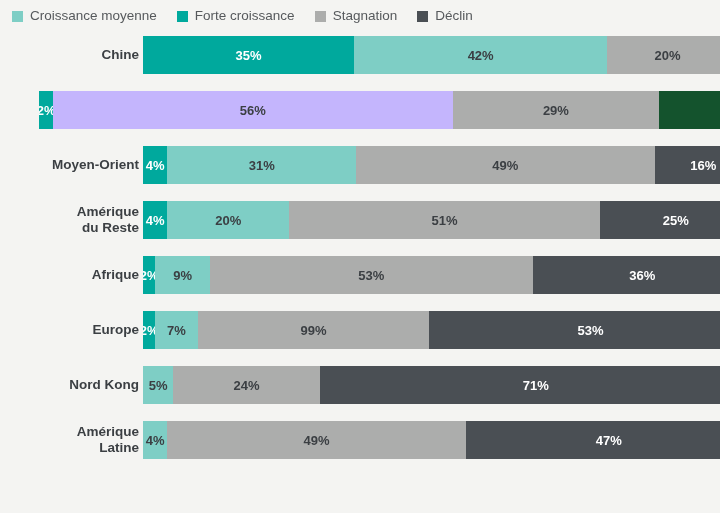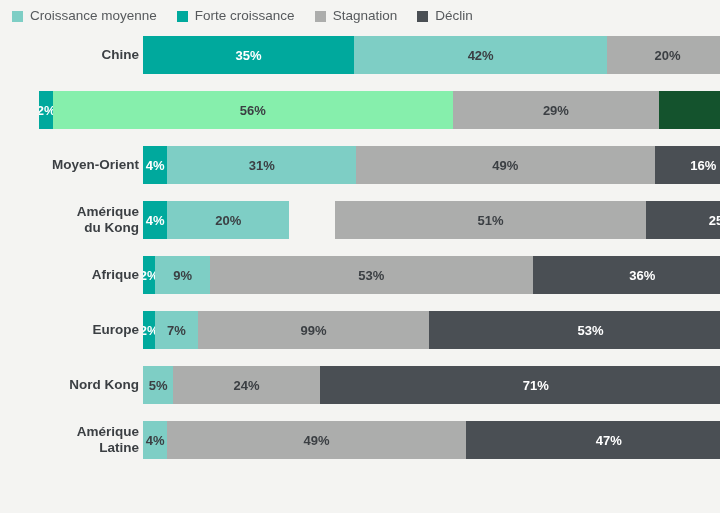--- a/index.html
+++ b/index.html
@@ -134,21 +134,21 @@
         <div class="seg light-text" style="background: rgb(74, 79, 84); flex: 0 0 3.9604%;">
           <span class="seg-label">4%</span>
         </div>
       </div>
     </div>
     <div class="row">
       <div class="bar">
         <div class="seg light-text" style="background: rgb(0, 169, 157); flex: 0 0 2%;">
           <span class="seg-label">2%</span>
         </div>
-        <div class="seg dark-text" style="background: #86efac; flex: 0 0 56%; align-items: center;">
+        <div class="seg dark-text" style="background: #c4b5fd; flex: 0 0 56%; align-items: center;">
           <span class="seg-label">56%</span>
         </div>
         <div class="seg dark-text" style="background: rgb(172, 173, 172); flex: 0 0 29%;">
           <span class="seg-label">29%</span>
         </div>
         <div class="seg light-text" style="background: #14532d; flex: 0 0 13%; justify-content: flex-end;">
           <span class="seg-label">13%</span>
         </div>
       </div>
     </div>
@@ -167,30 +167,30 @@
           <span class="seg-label">49%</span>
         </div>
         <div class="seg light-text" style="background: rgb(74, 79, 84); flex: 0 0 16%;">
           <span class="seg-label">16%</span>
         </div>
       </div>
     </div>
     <div class="row">
       <div class="row-label">
         <div>Amérique</div>
-        <div>du Kong</div>
+        <div>du Reste</div>
       </div>
       <div class="bar">
         <div class="seg light-text" style="background: rgb(0, 169, 157); flex: 0 0 4%;">
           <span class="seg-label">4%</span>
         </div>
         <div class="seg dark-text" style="background: rgb(126, 206, 197); flex: 0 0 20%;">
           <span class="seg-label">20%</span>
         </div>
-        <div class="seg dark-text" style="background: rgb(172, 173, 172); flex: 0 0 51%; margin-left: 46px;">
+        <div class="seg dark-text" style="background: rgb(172, 173, 172); flex: 0 0 51%;">
           <span class="seg-label">51%</span>
         </div>
         <div class="seg light-text" style="background: rgb(74, 79, 84); flex: 0 0 25%;">
           <span class="seg-label">25%</span>
         </div>
       </div>
     </div>
     <div class="row">
       <div class="row-label">
         <div>Afrique</div>

